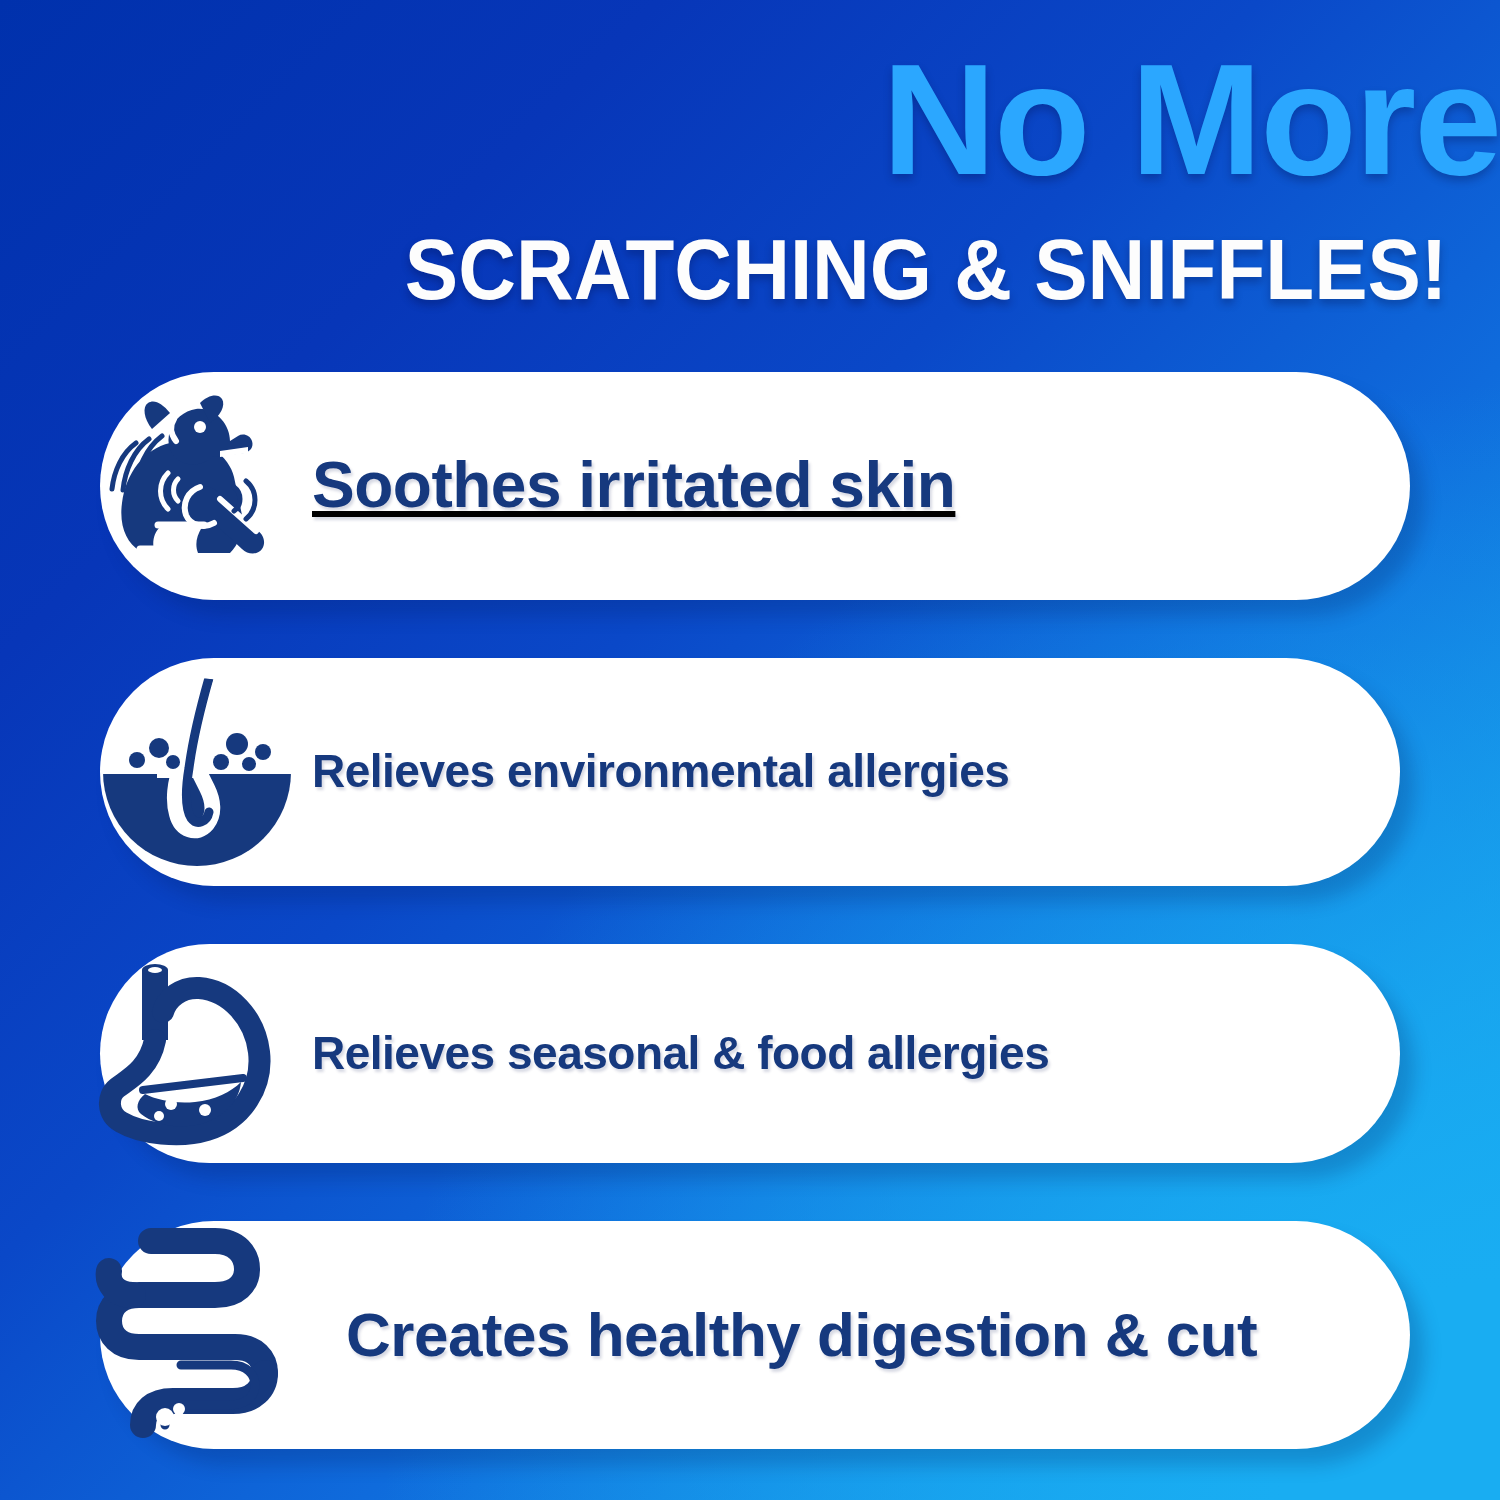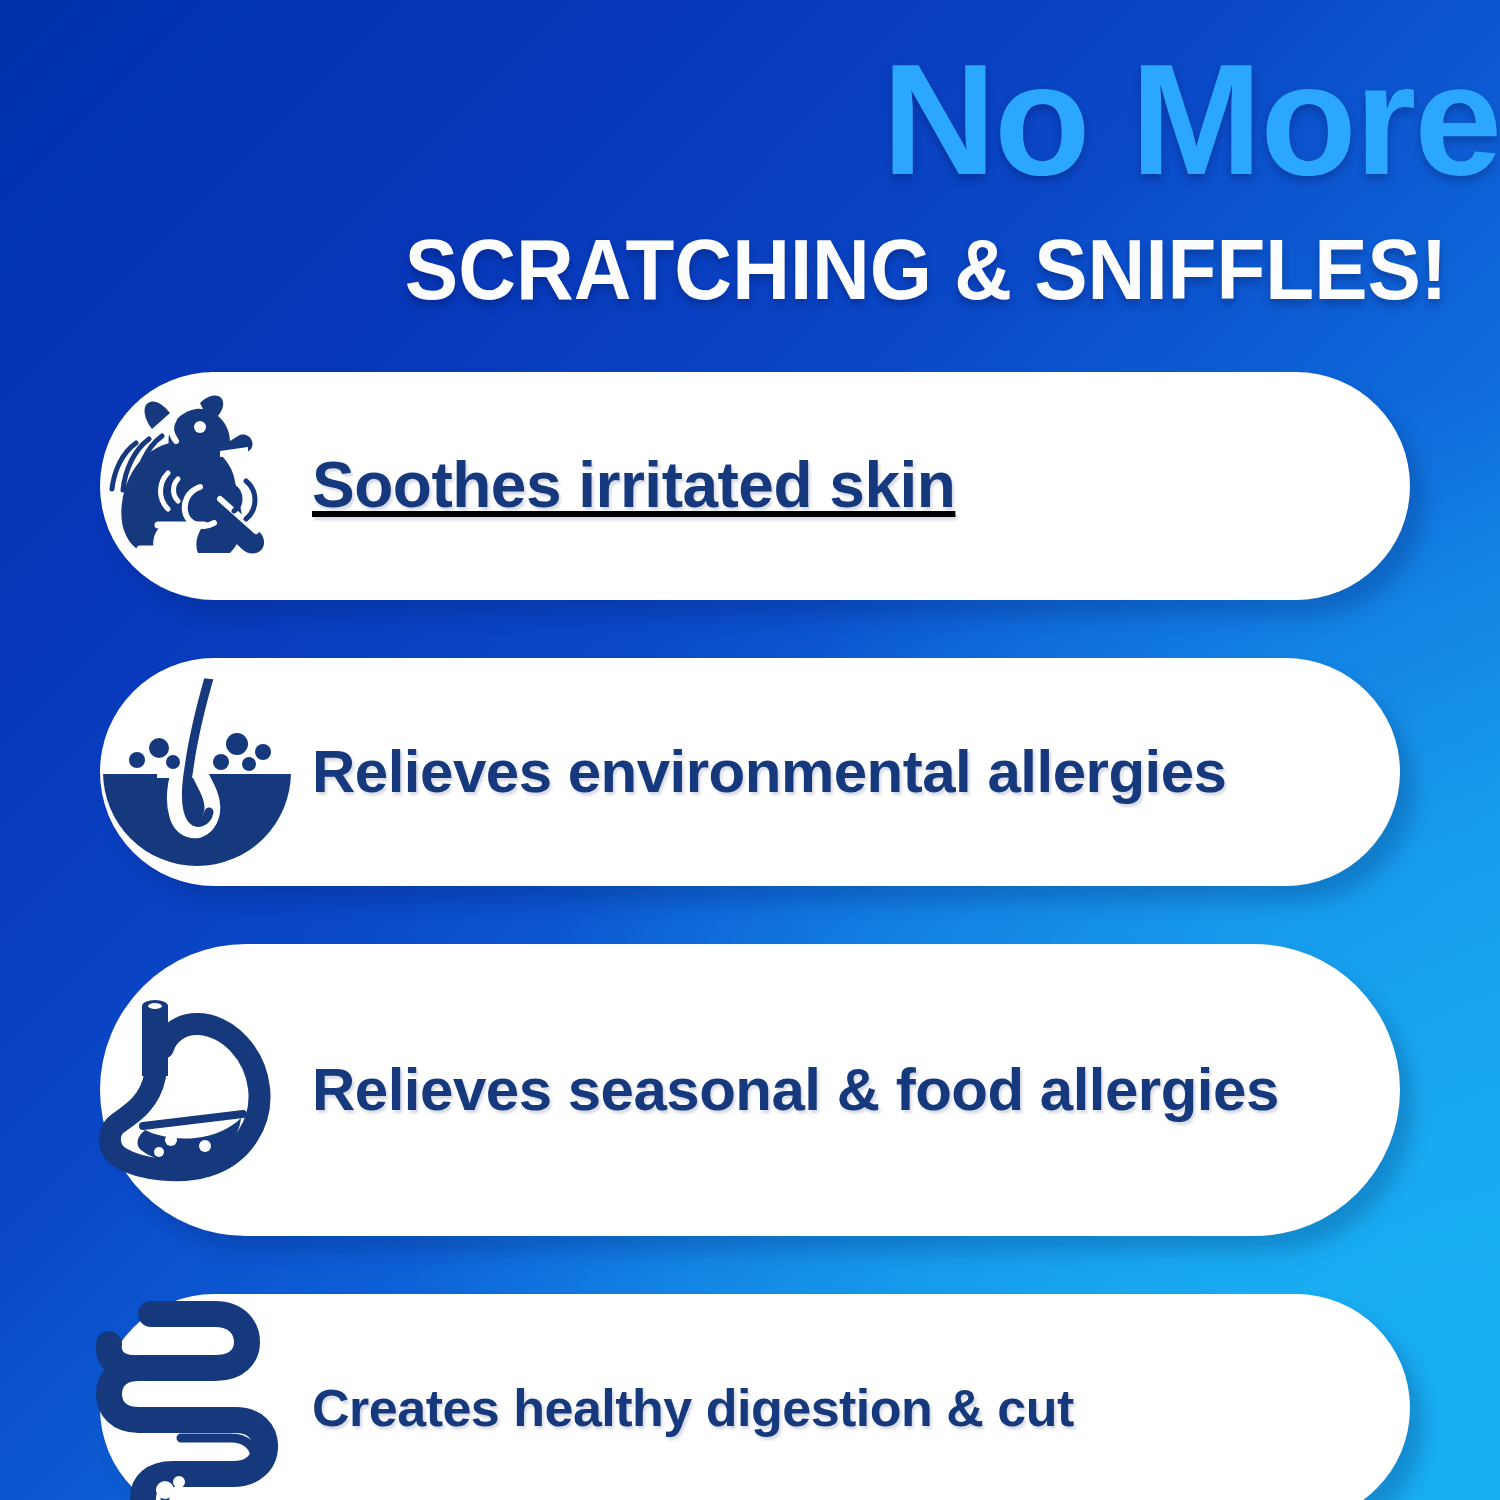--- a/index.html
+++ b/index.html
@@ -59,47 +59,47 @@
     background:#FFFFFF;
     border-radius:999px;
     display:flex;
     align-items:center;
     box-shadow:14px 16px 18px rgba(0,26,90,0.22);
     margin-bottom:58px;
   }
 
   .card-1 { height:228px; width:1310px;text-decoration:underline; }
   .card-2 { height:228px; width:1300px; }
-  .card-3 { height:292px; width:1300px; }
+  .card-3 { height:219px; width:1300px; }
   .card-4 { height:228px; width:1310px; }
 
   .card-icon {
     flex:0 0 auto;
     width:230px;
     height:228px;
     position:relative;
     display:flex;
     align-items:center;
     justify-content:center;
     margin-left:-18px;
   }
   .card-icon svg { display:block; overflow:visible; }
 
   .card-label {
     color:#16397E;
-    font-size:60px;
+    font-size:46px;
     line-height:1.08;
     font-weight:bold;
     letter-spacing:-0.5px;
     padding-right:34px;
     max-width:1030px;
     text-shadow:2px 3px 3px rgba(0,20,80,0.16);
   }
   .card-1 .card-label { font-size:64px; }
-  .card-4 .card-label { font-size:52px; }
+  .card-4 .card-label { font-size:62px;margin-left:34px; }
 </style>
 </head>
 <body>
 
 <div id="poster">
 
   <div class="headline-wrap">
     <span class="title-main">No More</span>
     <span class="title-sub">SCRATCHING &amp; SNIFFLES!</span>
   </div>

